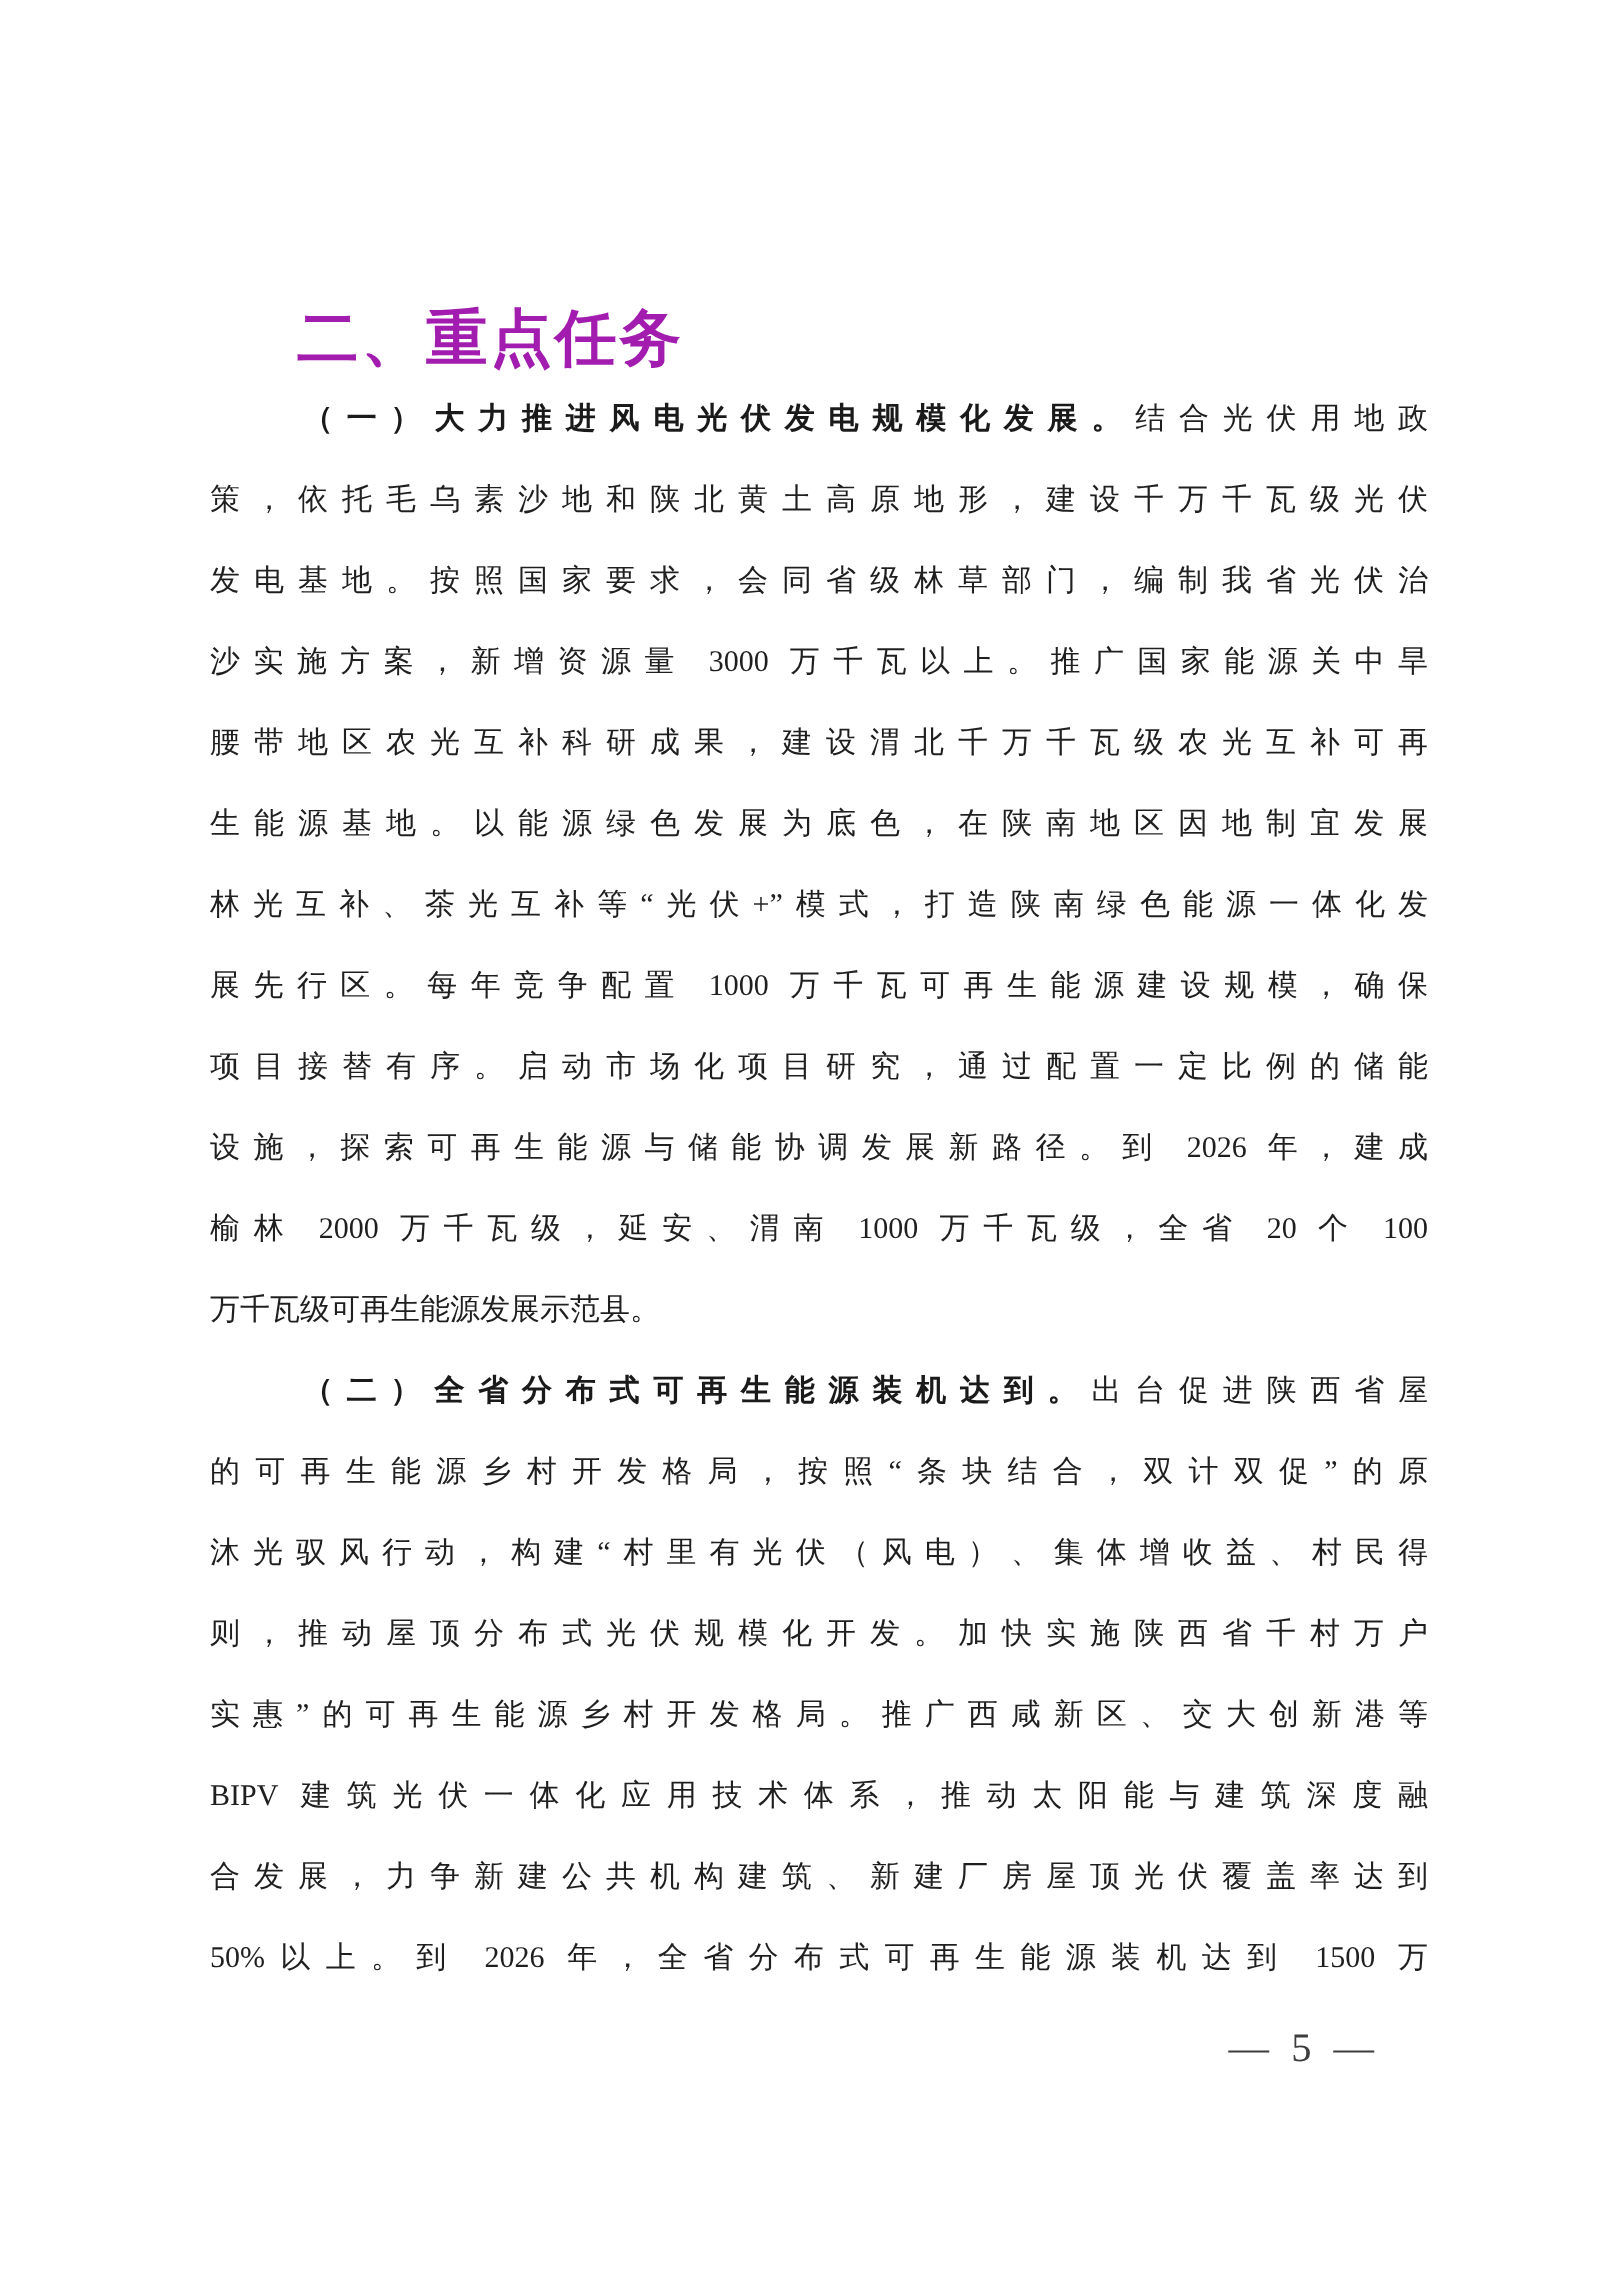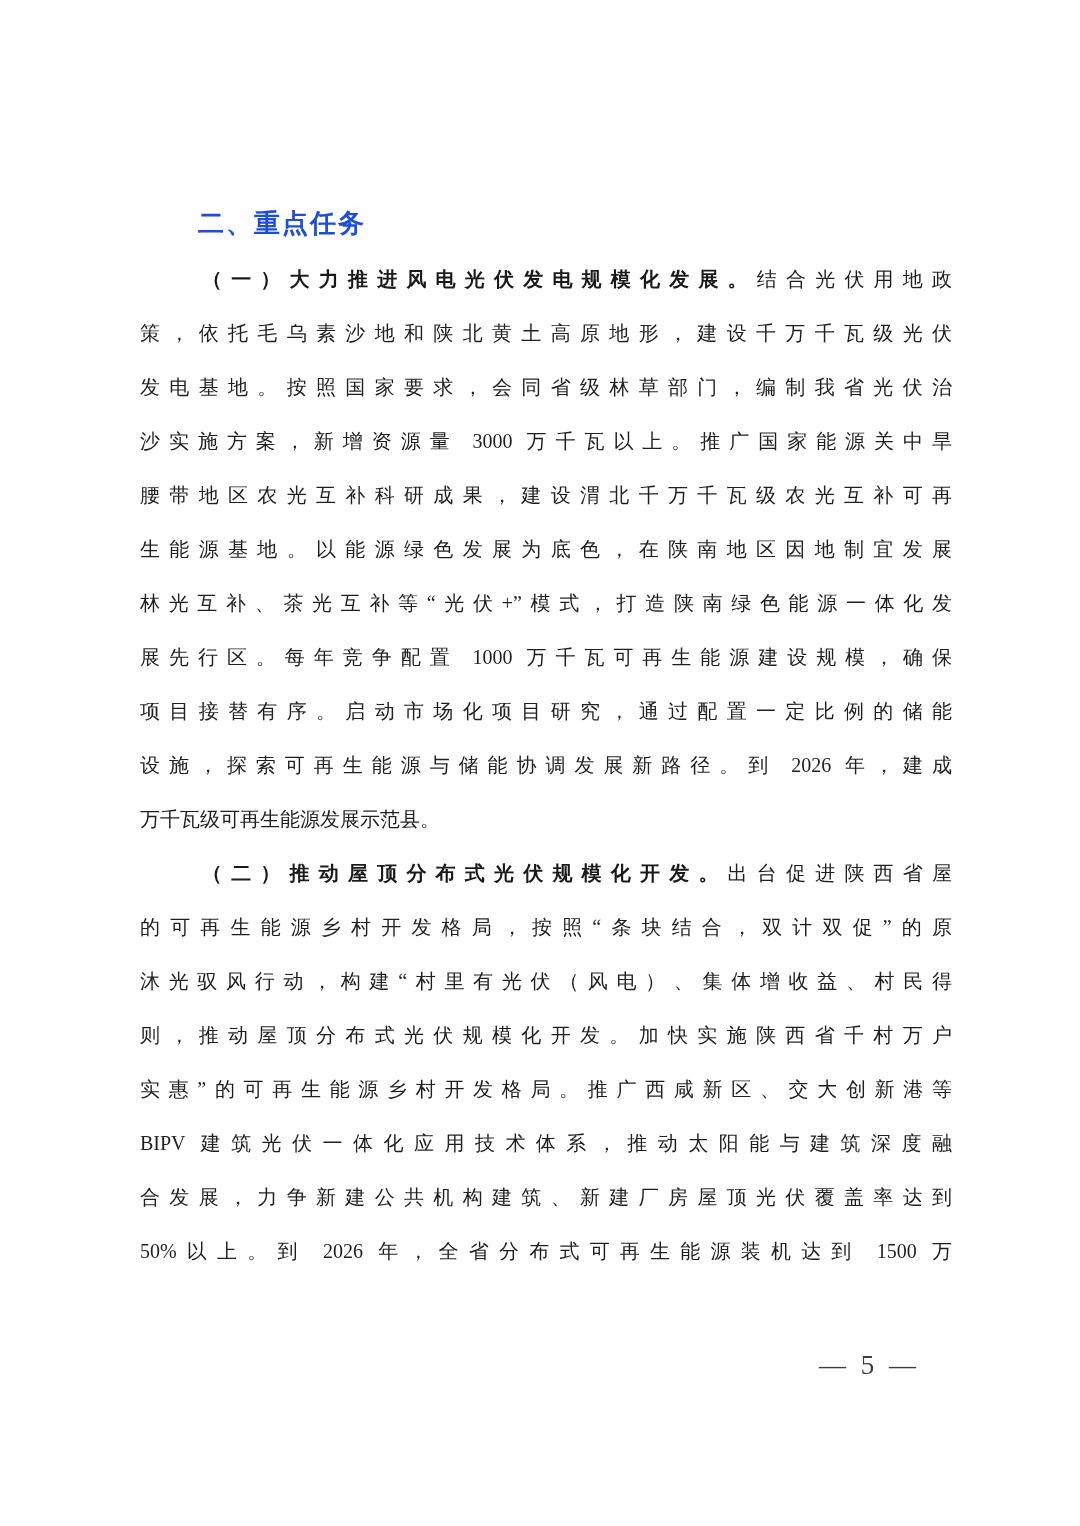--- a/index.html
+++ b/index.html
@@ -16,27 +16,27 @@
     font-family: "Liberation Serif", "DejaVu Serif", serif;
     color: #212121;
   }
   .content {
     position: absolute;
     left: 140px;
     top: 198px;
     width: 812px;
   }
   .doc-heading {
-    font-family: Liberation Mono, monospace;
+    font-family: Liberation Serif, serif;
     font-weight: 700;
-    font-size: 26px;
+    font-size: 41px;
     line-height: 54px;
     height: 54px;
     padding-left: 58px;
-    color: #1d4ed8;
+    color: #a21caf;
     letter-spacing: 2px;
     overflow: hidden;
   }
   .line {
     font-size: 20px;
     line-height: 54px;
     height: 54px;
     text-align: justify;
     text-align-last: justify;
     overflow: hidden;
@@ -73,23 +73,24 @@
     <div class="line first"><span class="lead">（一）大力推进风电光伏发电规模化发展。</span><span>结合光伏用地政</span></div>
     <div class="line">策，依托毛乌素沙地和陕北黄土高原地形，建设千万千瓦级光伏</div>
     <div class="line">发电基地。按照国家要求，会同省级林草部门，编制我省光伏治</div>
     <div class="line">沙实施方案，新增资源量 3000 万千瓦以上。推广国家能源关中旱</div>
     <div class="line">腰带地区农光互补科研成果，建设渭北千万千瓦级农光互补可再</div>
     <div class="line">生能源基地。以能源绿色发展为底色，在陕南地区因地制宜发展</div>
     <div class="line">林光互补、茶光互补等“光伏+”模式，打造陕南绿色能源一体化发</div>
     <div class="line">展先行区。每年竞争配置 1000 万千瓦可再生能源建设规模，确保</div>
     <div class="line">项目接替有序。启动市场化项目研究，通过配置一定比例的储能</div>
     <div class="line">设施，探索可再生能源与储能协调发展新路径。到 2026 年，建成</div>
+    <div class="line">榆林 2000 万千瓦级，延安、渭南 1000 万千瓦级，全省 20 个 100</div>
     <div class="line para-end">万千瓦级可再生能源发展示范县。</div>
 
-    <div class="line first"><span class="lead">（二）推动屋顶分布式光伏规模化开发。</span><span>出台促进陕西省屋</span></div>
+    <div class="line first"><span class="lead">（二）全省分布式可再生能源装机达到。</span><span>出台促进陕西省屋</span></div>
     <div class="line">的可再生能源乡村开发格局，按照“条块结合，双计双促”的原</div>
     <div class="line">沐光驭风行动，构建“村里有光伏（风电）、集体增收益、村民得</div>
     <div class="line">则，推动屋顶分布式光伏规模化开发。加快实施陕西省千村万户</div>
     <div class="line">实惠”的可再生能源乡村开发格局。推广西咸新区、交大创新港等</div>
     <div class="line">BIPV 建筑光伏一体化应用技术体系，推动太阳能与建筑深度融</div>
     <div class="line">合发展，力争新建公共机构建筑、新建厂房屋顶光伏覆盖率达到</div>
     <div class="line">50%以上。到 2026 年，全省分布式可再生能源装机达到 1500 万</div>
 
   </div>
 

